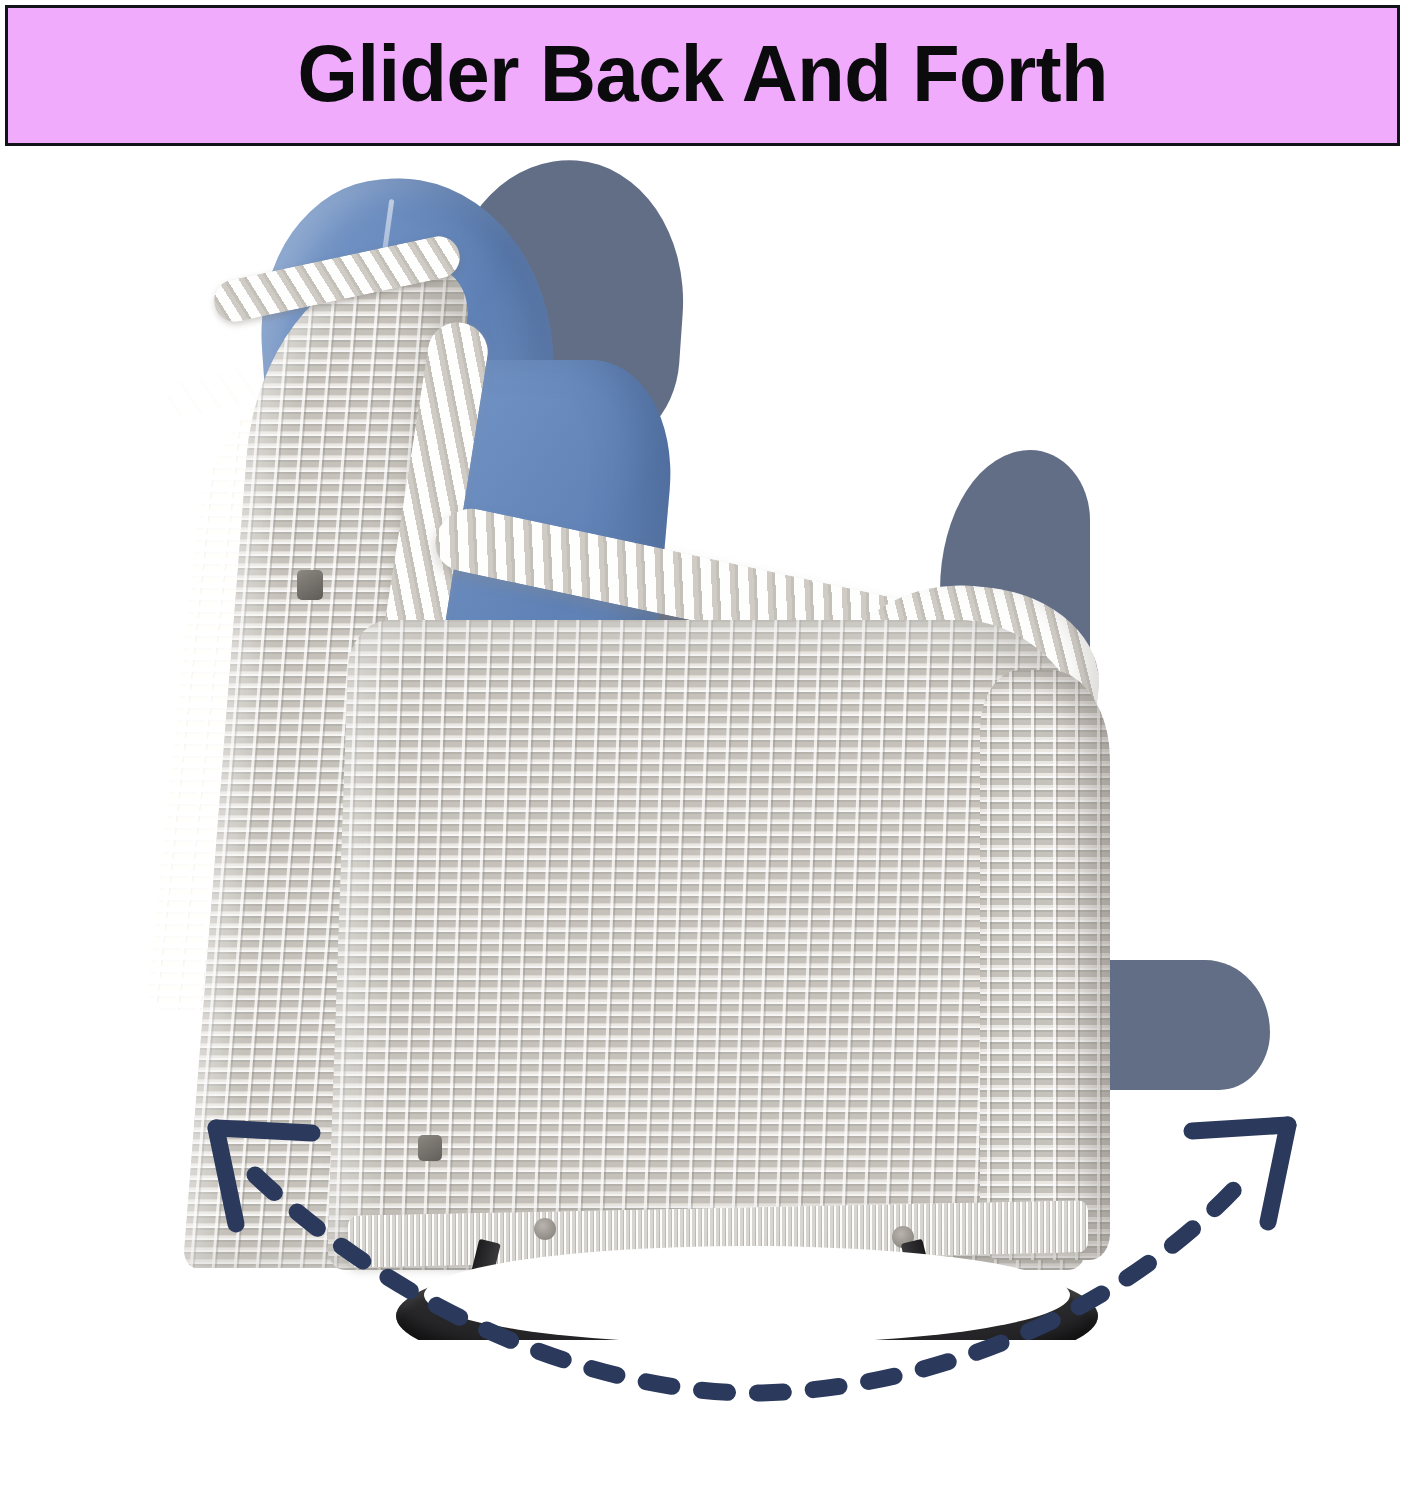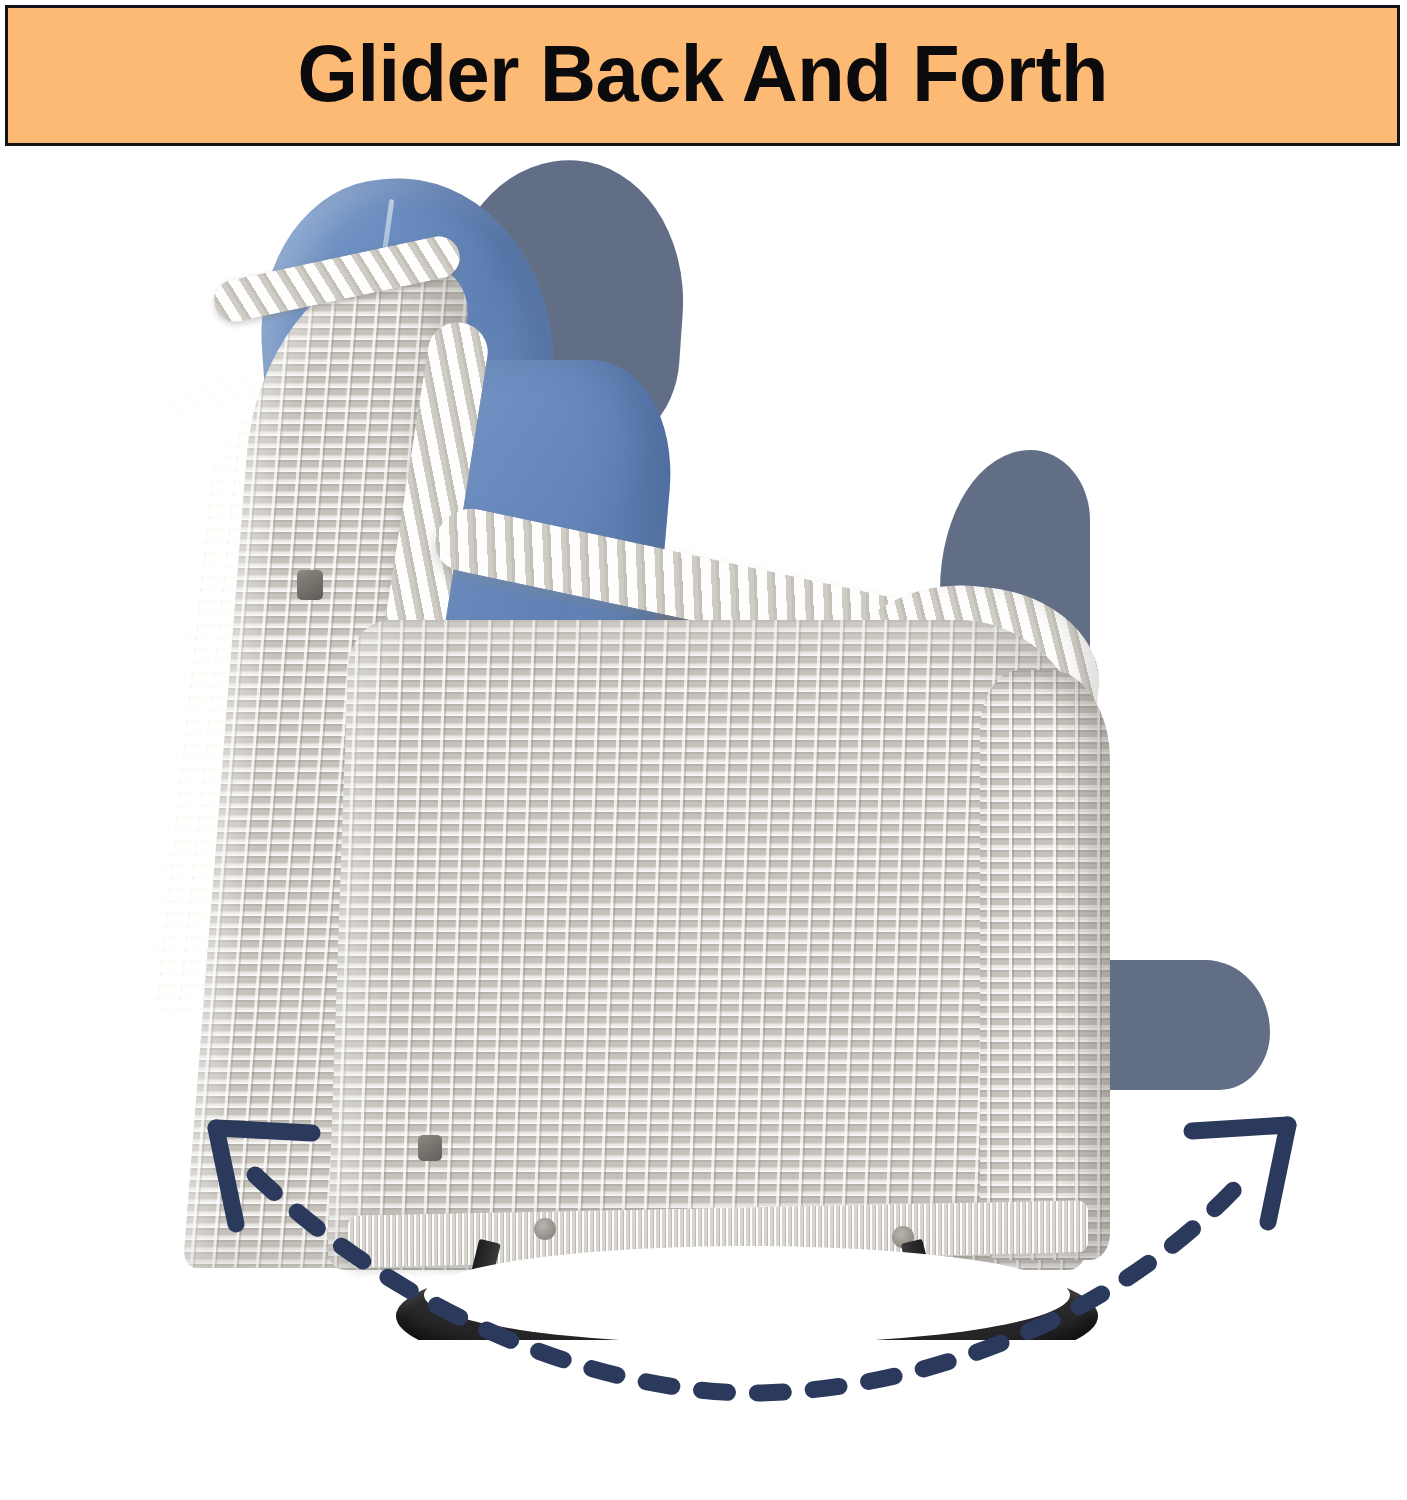--- a/index.html
+++ b/index.html
@@ -7,21 +7,21 @@
     width:1407px;height:1500px;
     font-family:"Liberation Sans", sans-serif;
     -webkit-font-smoothing:antialiased;
     overflow:hidden;position:relative;
   }
   #page{position:absolute;inset:0;background:#fff;overflow:hidden;}
 
   
   .title-box{
     position:absolute;left:5px;top:5px;width:1395px;height:141px;
-    border:3px solid #111418;background:#fdba74;box-sizing:border-box;
+    border:3px solid #111418;background:#f0abfc;box-sizing:border-box;
     display:flex;align-items:center;justify-content:center;
   }
   .title-text{
     font-family:"Liberation Sans Narrow","Liberation Sans",sans-serif;
     font-weight:700;font-size:80px;line-height:.95;color:#0b0b0d;
     letter-spacing:-.5px;transform:scaleX(.97);white-space:nowrap;
     margin-top:-4px;
   }
 
   

